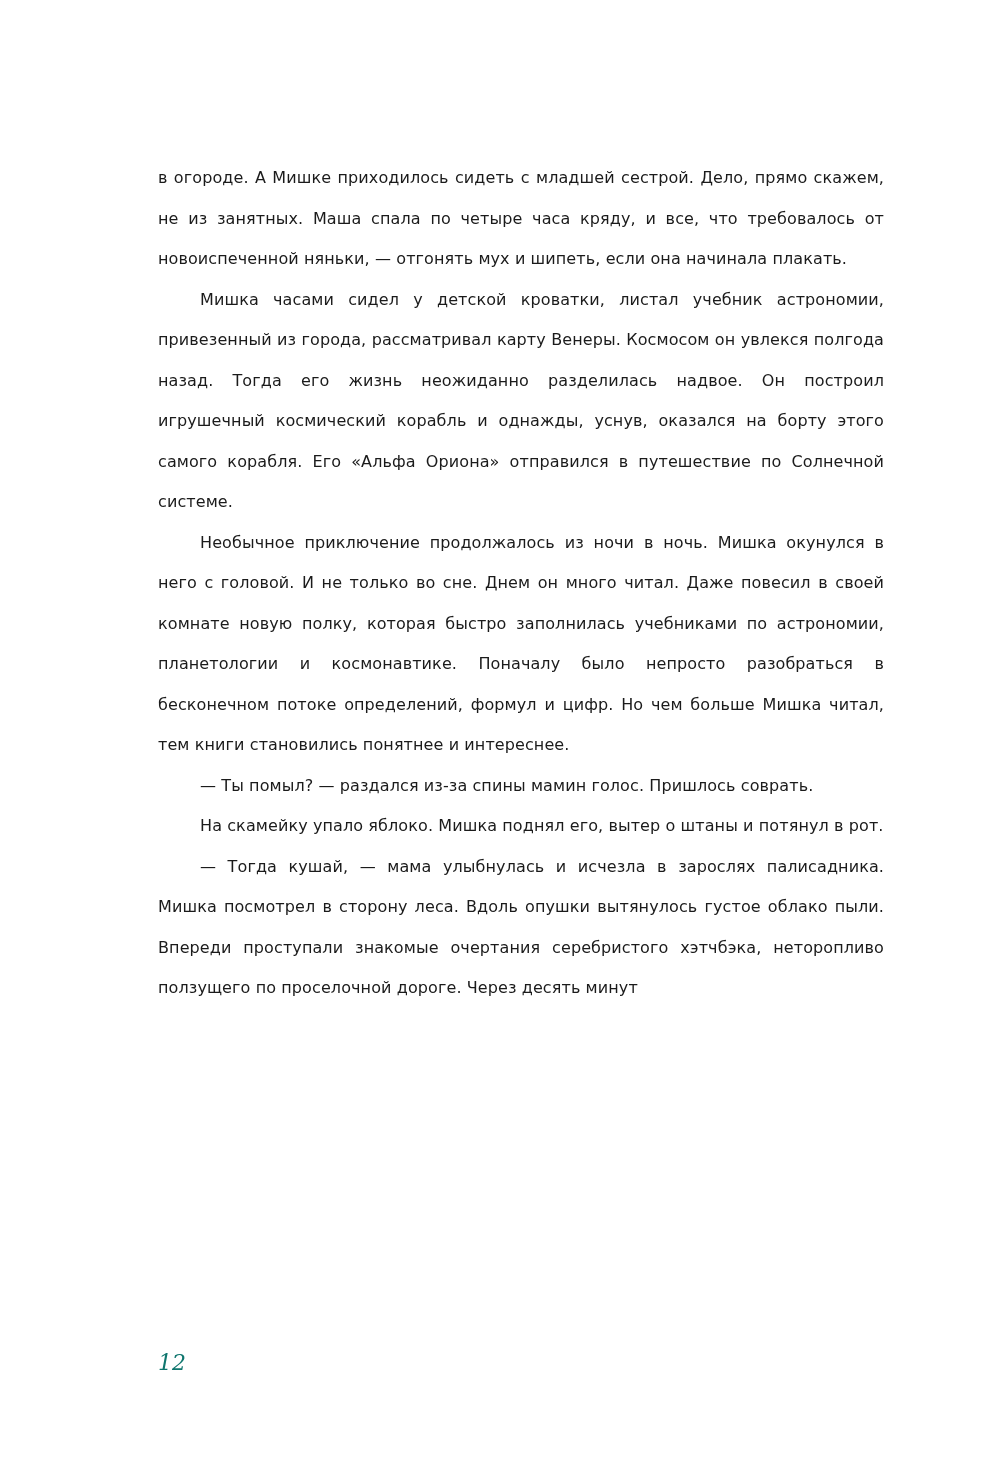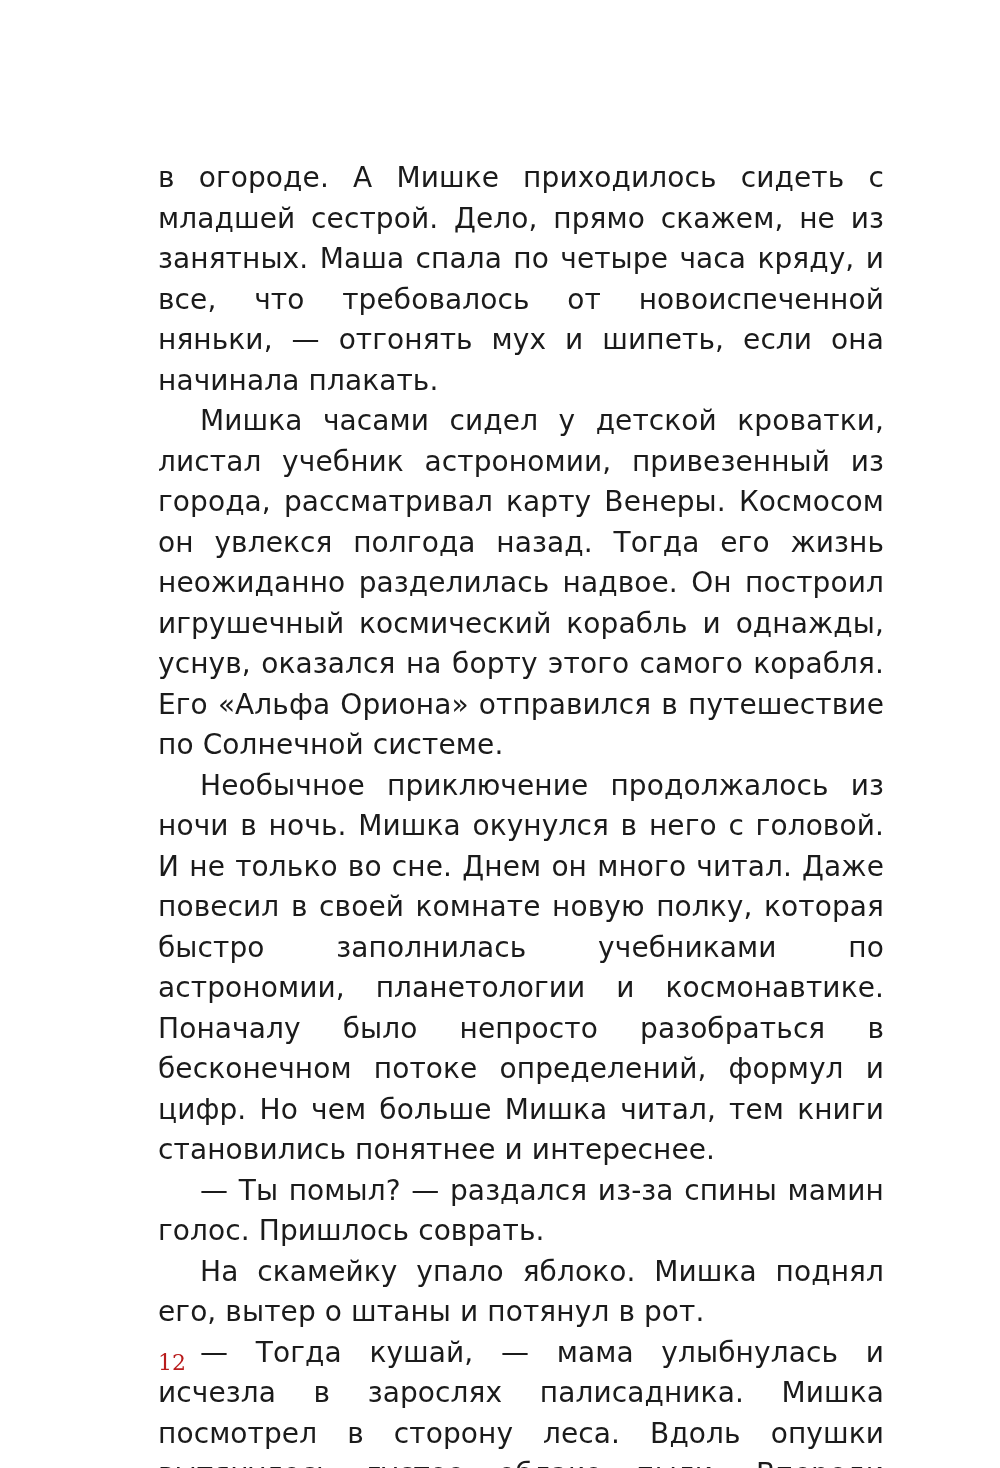--- a/index.html
+++ b/index.html
@@ -24,40 +24,41 @@
     background: #ffffff;
   }
   .text-column {
     position: absolute;
     left: 158px;
     top: 158px;
     width: 726px;
   }
   .para {
     margin: 0;
-    font-size: 28px;
+    font-size: 16px;
     line-height: 40.5px;
     text-align: justify;
     text-justify: inter-word;
     color: #1b1b1b;
     letter-spacing: 0.1px;
     -webkit-hyphens: none;
     hyphens: none;
     white-space: pre-wrap;
   }
   .para.indent {
     text-indent: 42px;
   }
   .page-number {
     position: absolute;
     left: 158px;
     top: 1350px;
     font-family: "DejaVu Serif", serif;
+    font-style: italic;
     font-size: 22px;
-    color: #b91c1c;
+    color: #0f766e;
   }
 </style>
 </head>
 <body>
 
 <div class="page">
 
   <div class="text-column">
     <p class="para">в огороде. А Мишке приходилось сидеть с младшей сестрой. Дело, прямо скажем, не из занятных. Маша спала по четыре часа кряду, и все, что требовалось от новоиспеченной няньки, — отгонять мух и шипеть, если она начинала плакать.</p>
     <p class="para indent">Мишка часами сидел у детской кроватки, листал учебник астрономии, привезенный из города, рассматривал карту Венеры. Космосом он увлекся полгода назад. Тогда его жизнь неожиданно разделилась надвое. Он построил игрушечный космический корабль и однажды, уснув, оказался на борту этого самого корабля. Его «Альфа Ориона» отправился в путешествие по Солнечной системе.</p>

